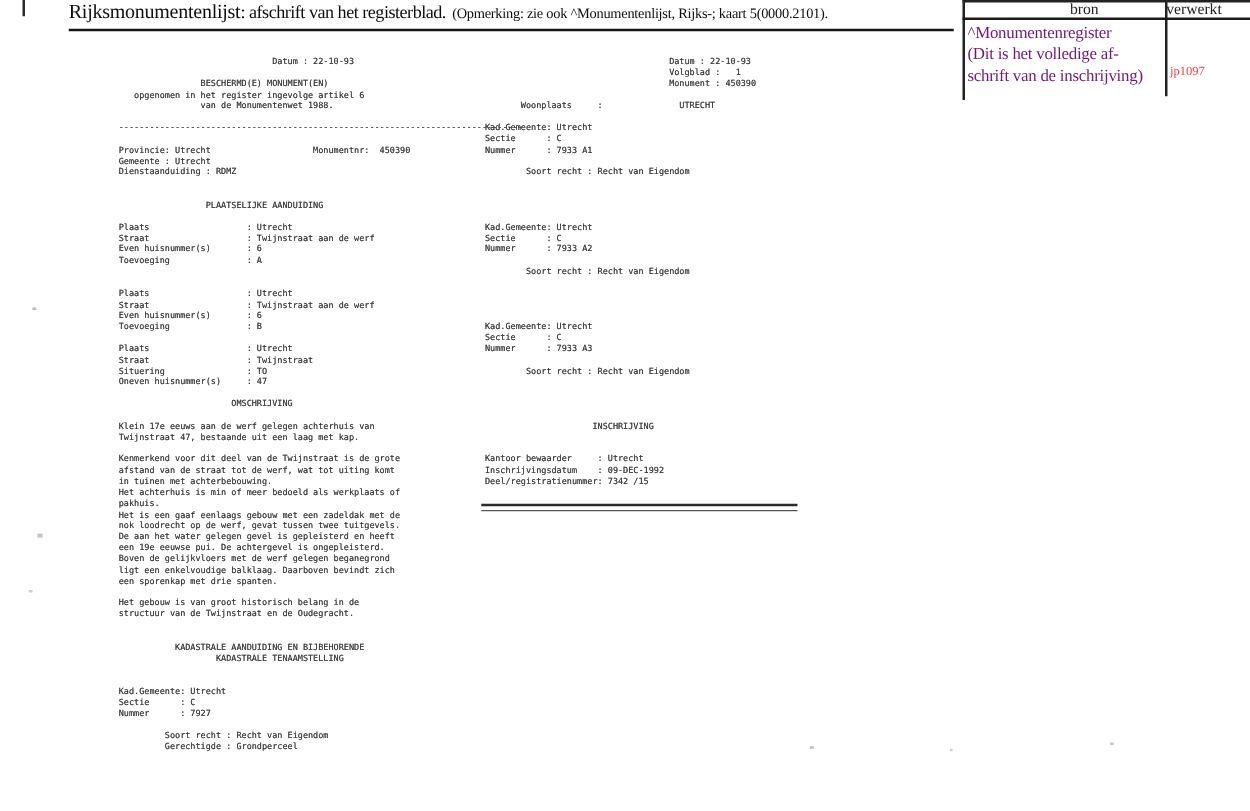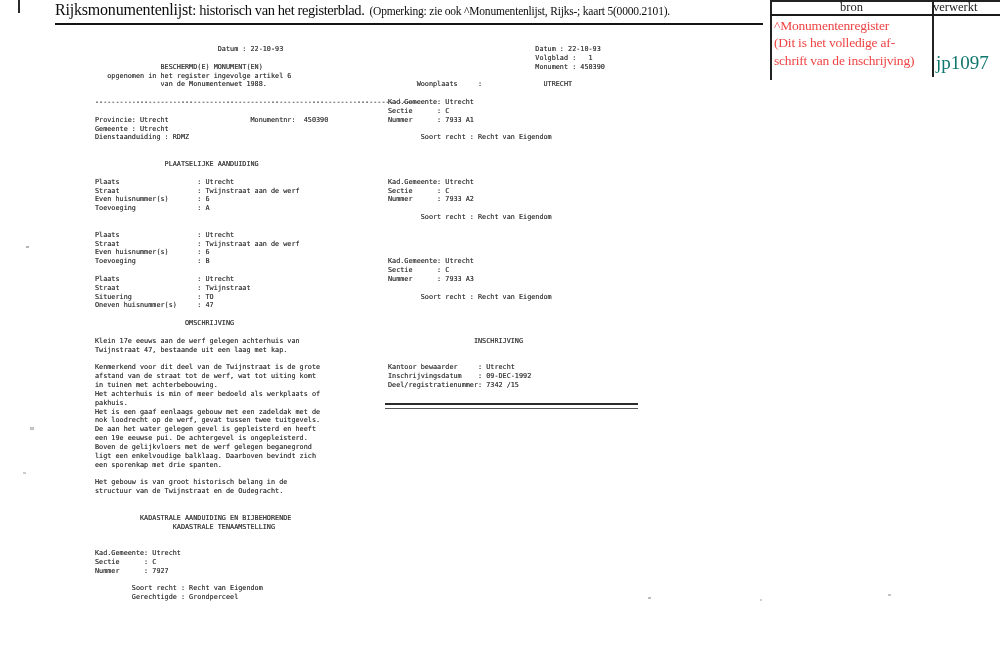--- a/index.html
+++ b/index.html
@@ -13,25 +13,25 @@
   .t-bold { font-weight:normal; font-size:16px; letter-spacing:-0.2px; }
   .t-reg  { font-size:14.5px; letter-spacing:-0.4px; }
   .t-note { font-size:11.5px; letter-spacing:-0.2px; margin-left:5px; }
   .title-underline { position:absolute; left:55px; top:23px; width:708px; height:2px; background:#141414; }
 
   
   .src-top       { position:absolute; left:770px; top:0;      width:230px; height:1.5px; background:#222; }
   .src-left      { position:absolute; left:770px; top:0;      width:1.5px; height:80px;  background:#222; }
   .src-div       { position:absolute; left:932px; top:0;      width:1.5px; height:77px;  background:#222; }
   .src-head-rule { position:absolute; left:770px; top:13.5px; width:230px; height:2px;   background:#1a1a1a; }
-  .h-bron { position:absolute; left:771px; top:0; width:161px; text-align:center; font-size:12.5px; line-height:14px; color:#222; }
+  .h-bron { position:absolute; left:771px; top:0; width:161px; text-align:center; font-size:12.5px; line-height:14px; color:#222;padding-left:16px; }
   .h-verw { position:absolute; left:933px; top:0; width:44px;  text-align:center; font-size:12.5px; line-height:14px; color:#222; }
   .c-bron { position:absolute; left:774px; top:17px; width:160px; font-size:13.5px; letter-spacing:-0.2px;
-            line-height:17.4px; color:#ef4444; white-space:pre-line; }
-  .c-verw { position:absolute; left:936px; top:52px; font-size:19px; color:#0f766e; }
+            line-height:17.4px; color:#701a75; white-space:pre-line; }
+  .c-verw { position:absolute; left:936px; top:52px; font-size:10px; color:#ef4444; }
 
   
   .col {
     position:absolute; top:45px; margin:0;
     font-family:"DejaVu Sans Mono", monospace;
     font-size:6.8px; line-height:8.85px; letter-spacing:0;
     color:#3f3f3f; white-space:pre;
     text-shadow:0 0 0.5px rgba(70,70,70,0.85);
   }
   .colL { left:95px; }
@@ -57,21 +57,21 @@
 <div class="page">
 
   <div class="mark m1"></div>
   <div class="mark m2"></div>
   <div class="mark m3"></div>
   <div class="mark m4"></div>
   <div class="mark m5"></div>
   <div class="mark m6"></div>
   <div class="mark m7"></div>
 
-  <div class="header"><span class="t-bold">Rijksmonumentenlijst</span><span class="t-reg">: historisch van het registerblad.</span><span class="t-note">(Opmerking: zie ook ^Monumentenlijst, Rijks-; kaart 5(0000.2101).</span></div>
+  <div class="header"><span class="t-bold">Rijksmonumentenlijst</span><span class="t-reg">: afschrift van het registerblad.</span><span class="t-note">(Opmerking: zie ook ^Monumentenlijst, Rijks-; kaart 5(0000.2101).</span></div>
   <div class="title-underline"></div>
 
   <div>
     <div class="src-top"></div>
     <div class="src-left"></div>
     <div class="src-div"></div>
     <div class="src-head-rule"></div>
     <div class="h-bron">bron</div>
     <div class="h-verw">verwerkt</div>
     <div class="c-bron">^Monumentenregister

